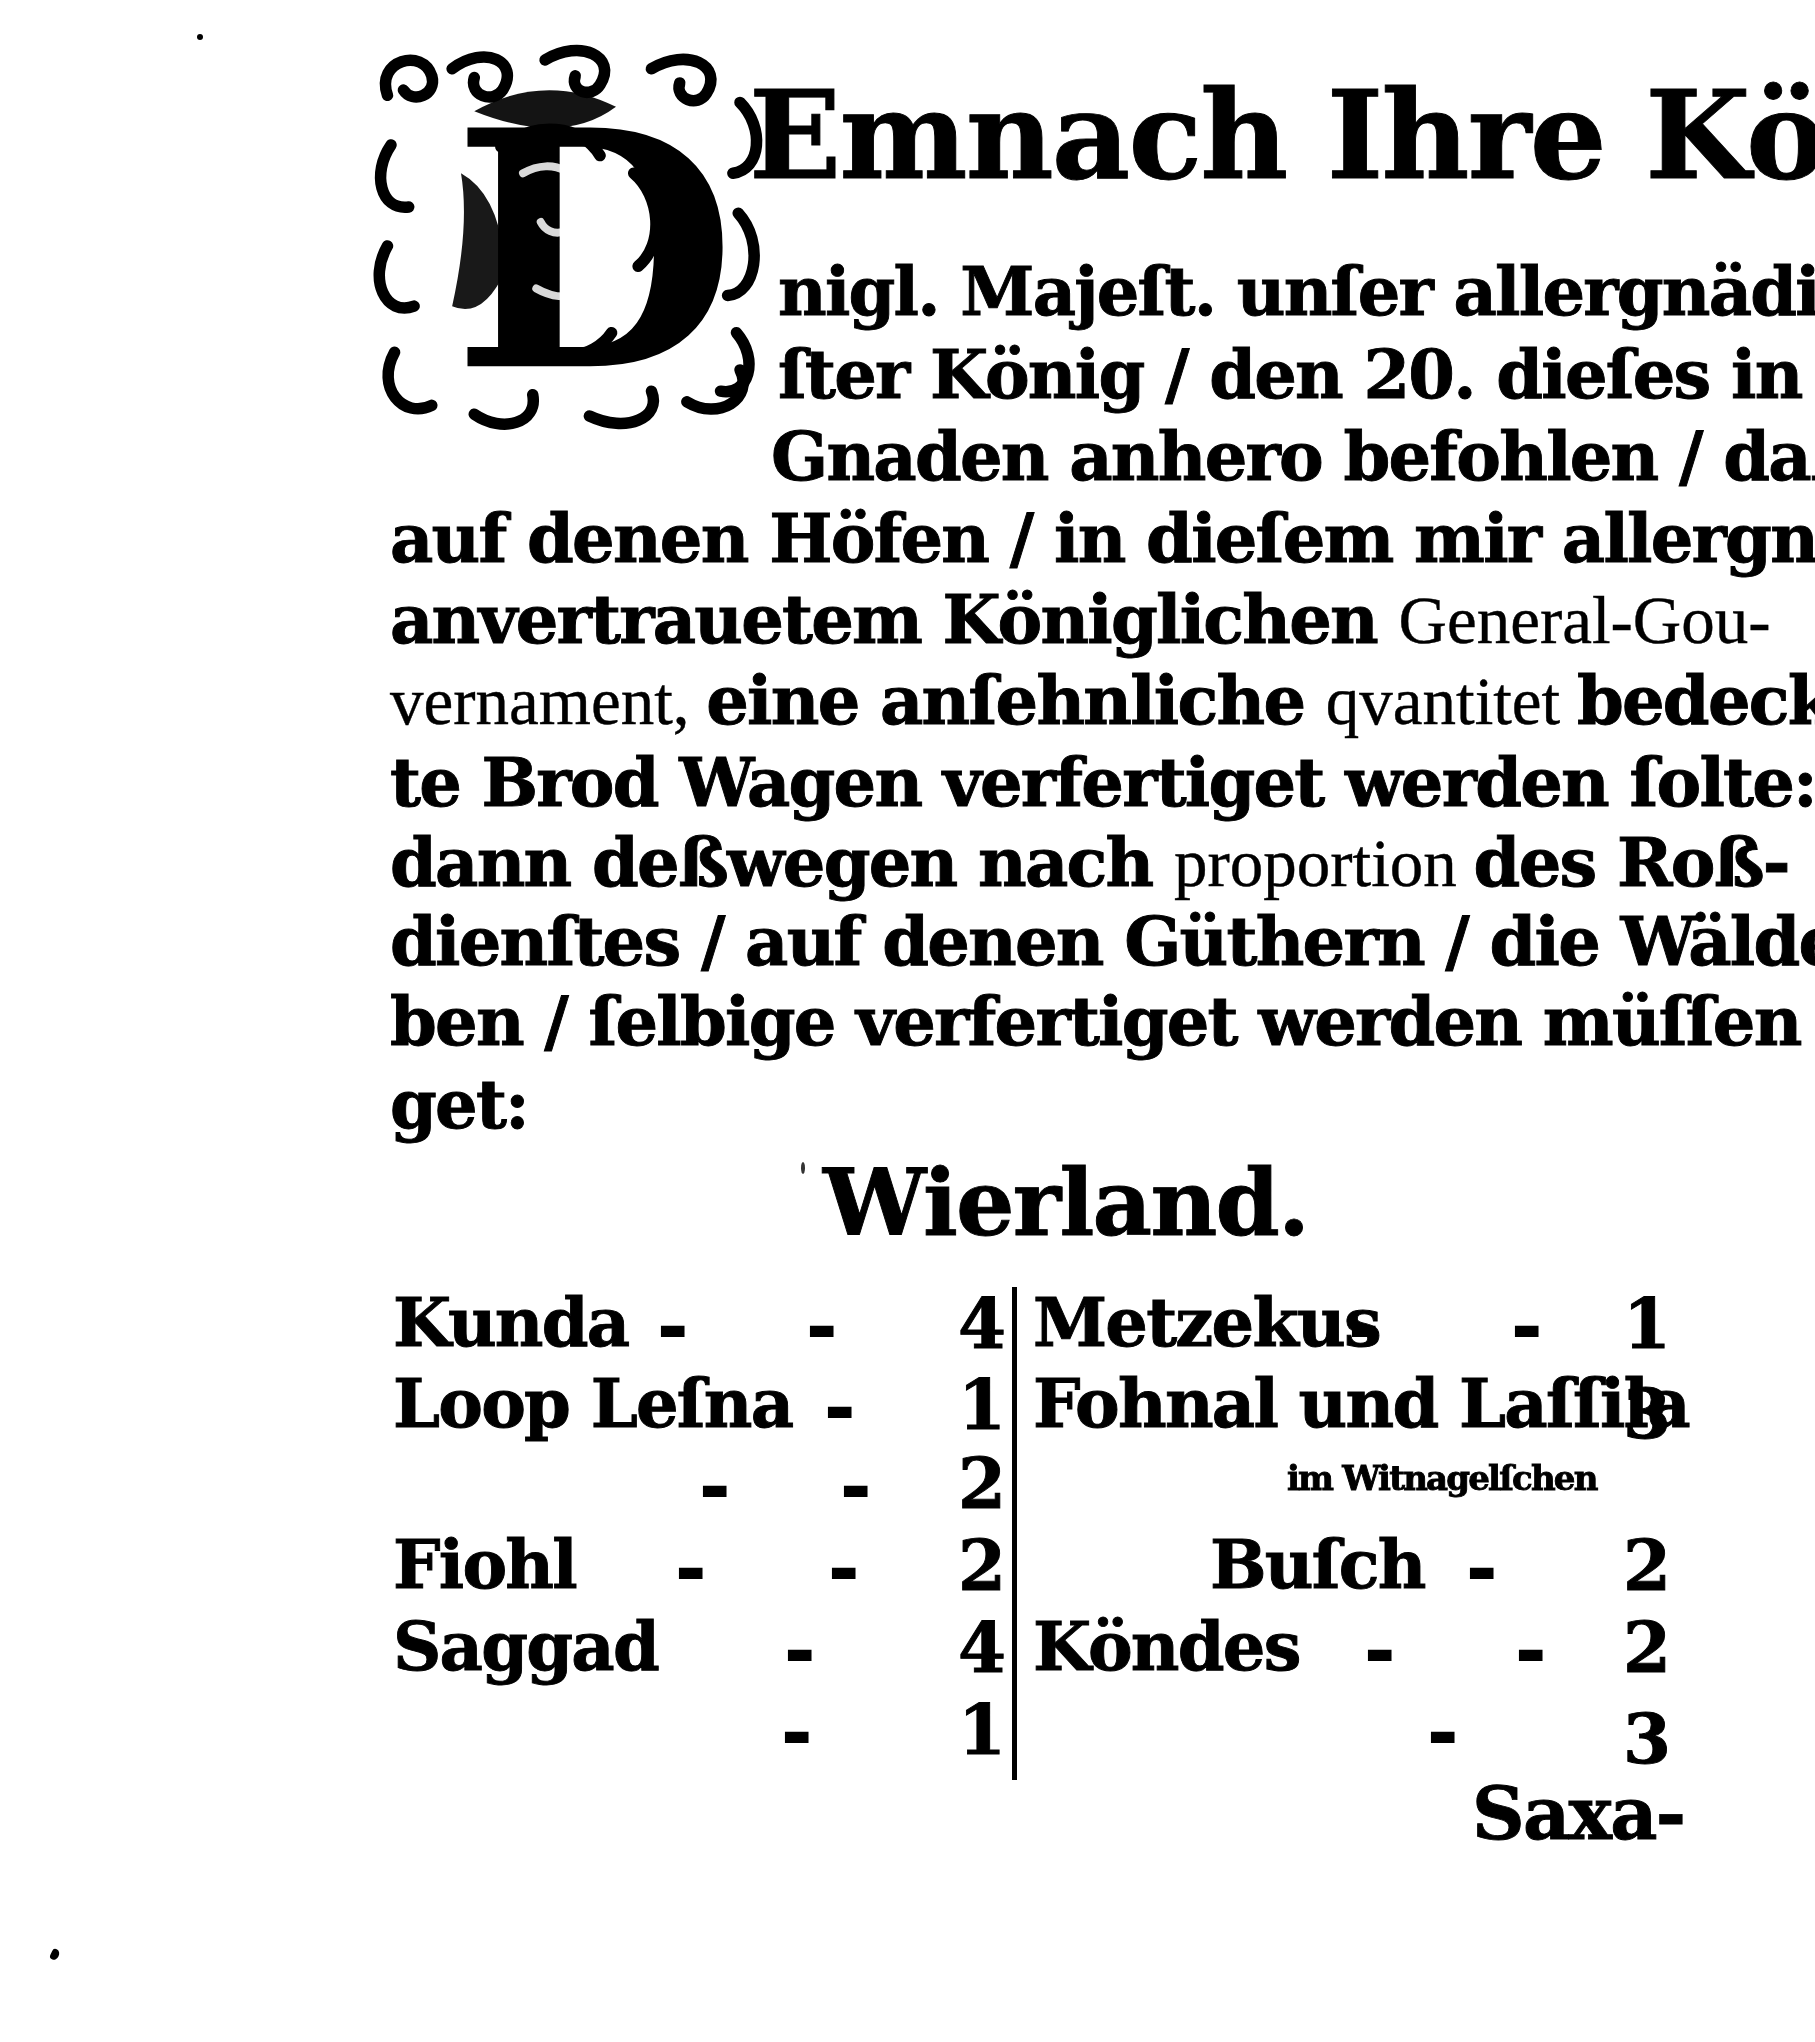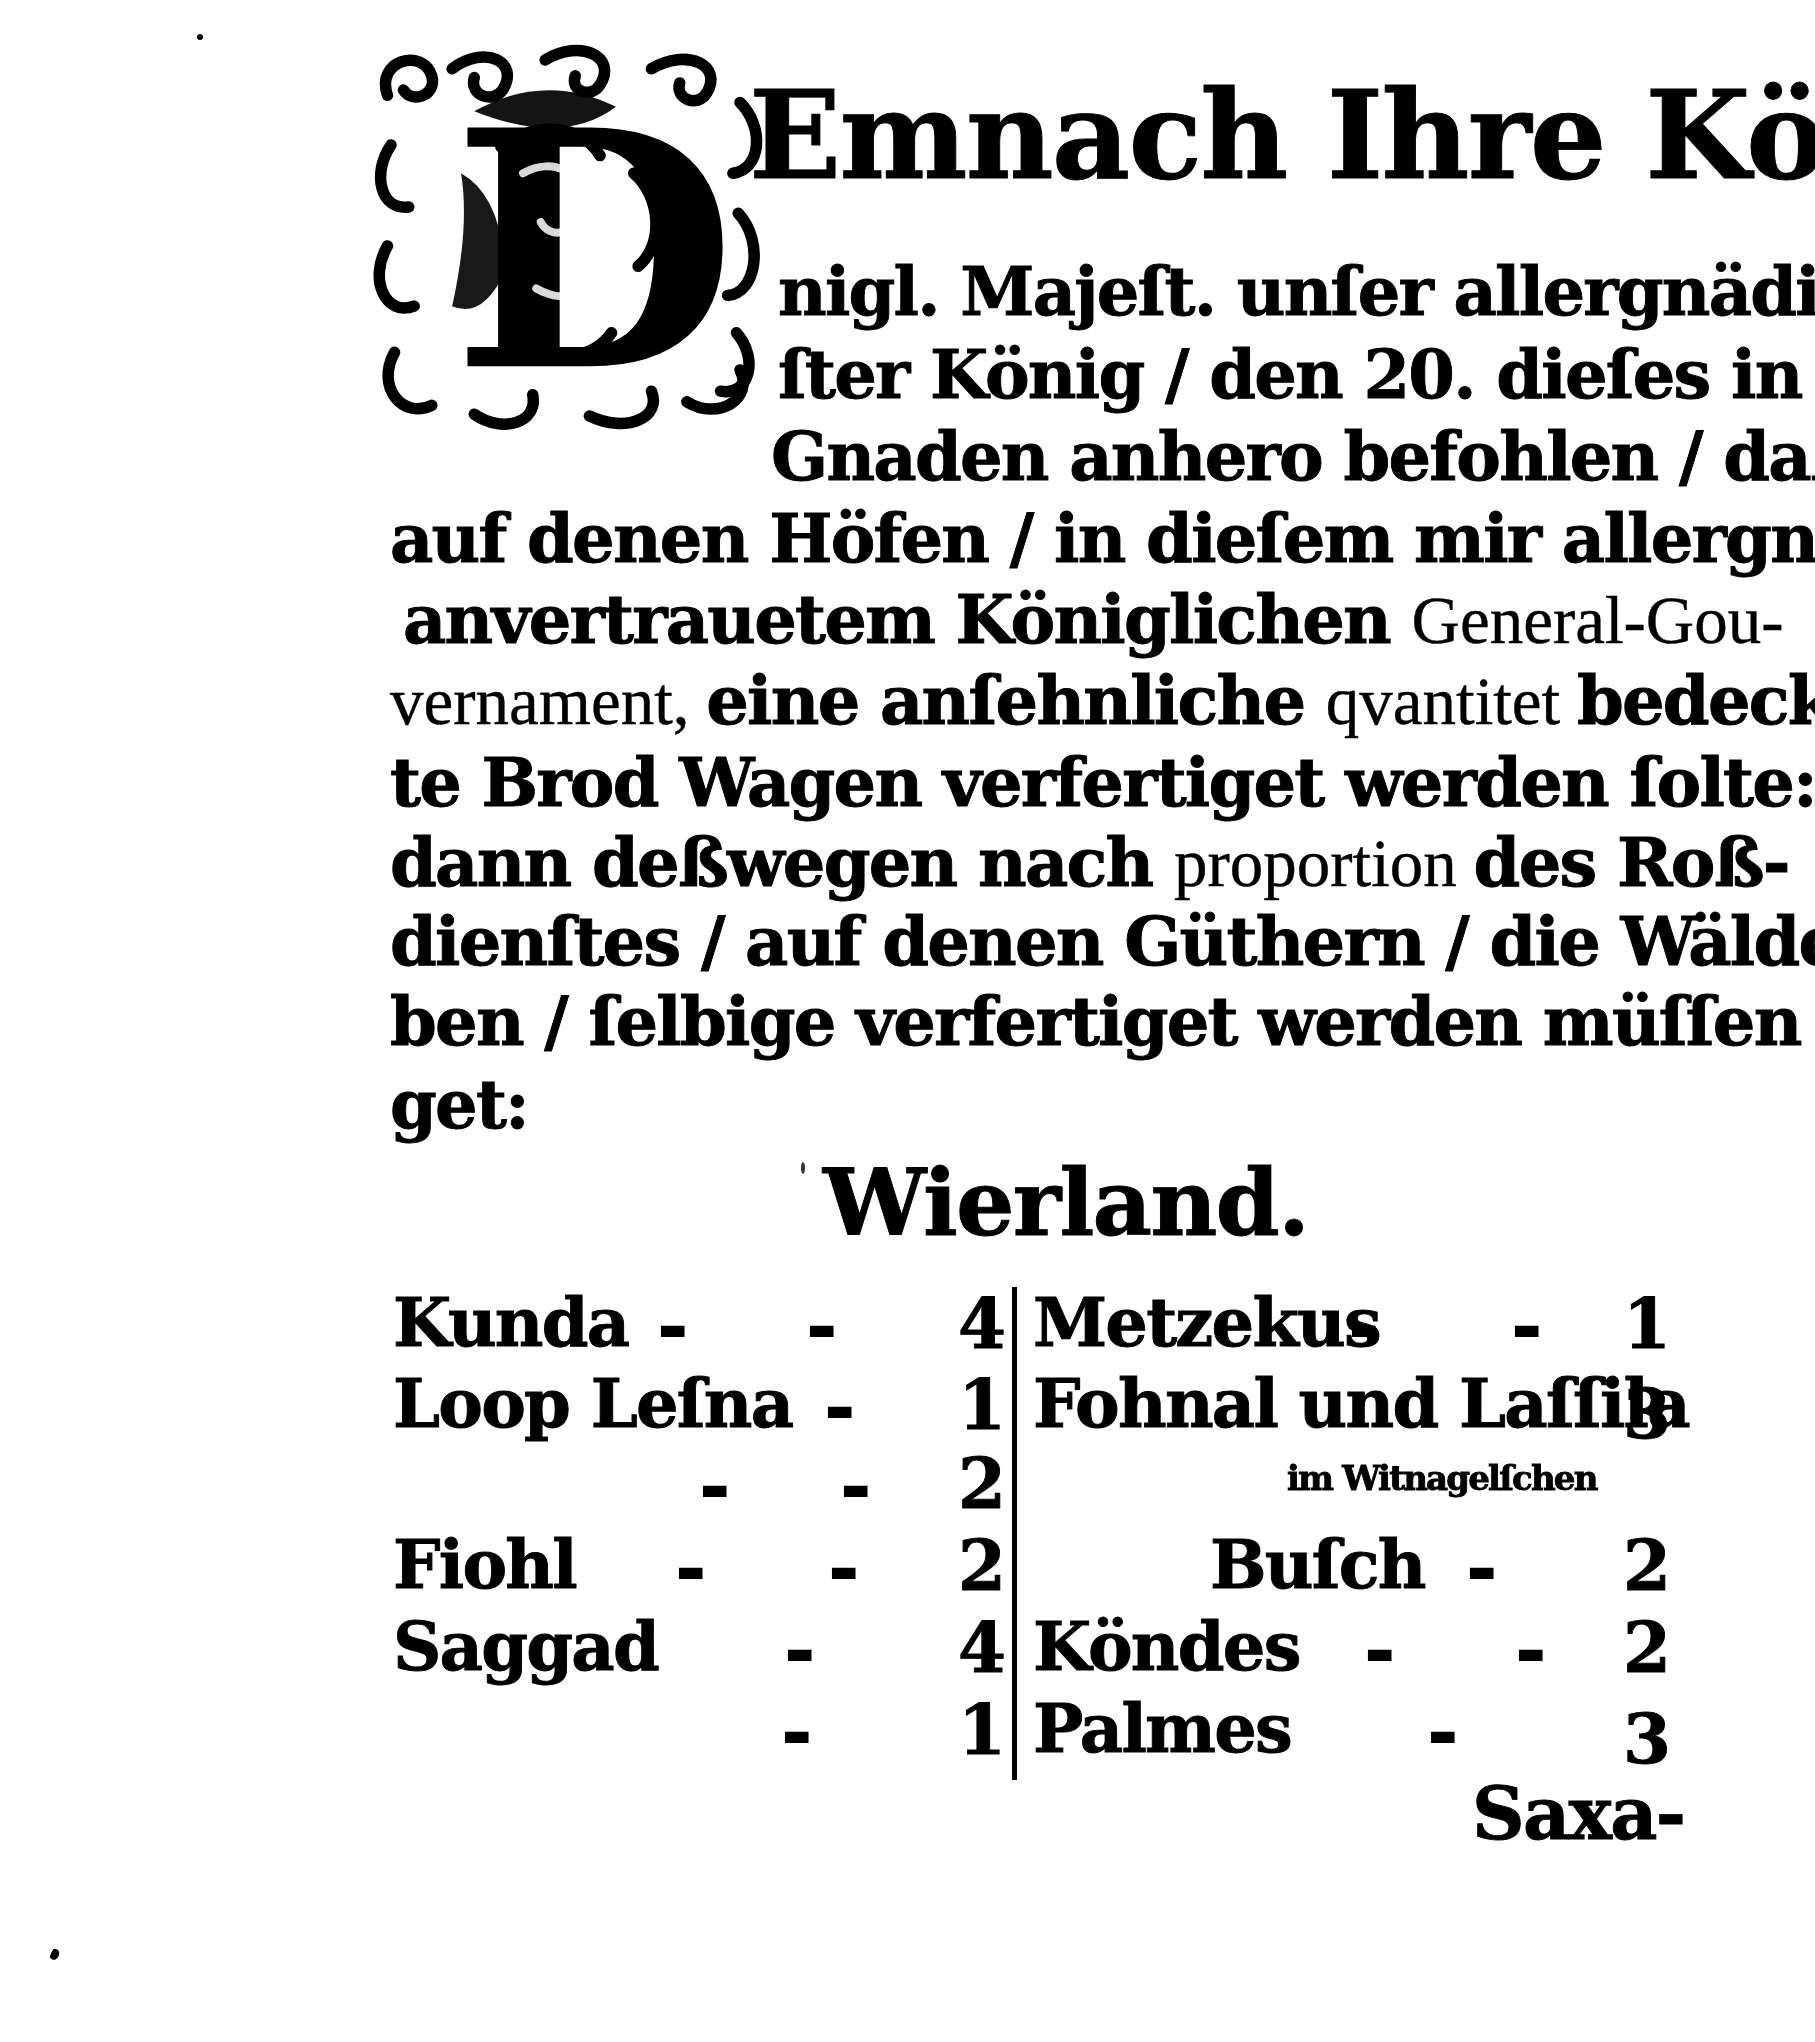--- a/index.html
+++ b/index.html
@@ -8,21 +8,21 @@
   .fraktur{font-family:"DejaVu Serif", serif;font-weight:bold;letter-spacing:-1.8px;
            -webkit-text-stroke:0.9px #000;}
   .antiqua{font-family:"Liberation Serif", serif;font-weight:normal;letter-spacing:0px;
            -webkit-text-stroke:0.4px #000;}
   .line{position:absolute;font-size:67px;white-space:nowrap;line-height:1.1;}
   .l1{left:749px;top:69px;font-size:121px;}
   .l2{left:778px;top:255px;}
   .l3{left:778px;top:338px;}
   .l4{left:771px;top:420px;}
   .l5{left:390px;top:502px;}
-  .l6{left:403px;top:583px;}
+  .l6{left:390px;top:583px;}
   .l7{left:390px;top:664px;}
   .l8{left:390px;top:746px;}
   .l9{left:390px;top:826px;}
   .l10{left:390px;top:905px;}
   .l11{left:390px;top:985px;}
   .l12{left:390px;top:1068px;}
   .heading{position:absolute;left:823px;top:1149px;font-size:92px;margin:0;white-space:nowrap;}
   .initial-block{position:absolute;left:368px;top:40px;width:403px;height:395px;}
   .cell-name{position:absolute;font-size:67px;white-space:nowrap;}
   .cell-suffix{position:absolute;font-size:34px;white-space:nowrap;}
@@ -127,21 +127,20 @@
 
   <span class="cell-name fraktur" style="left:1210px;top:1525px">Buſch</span>
   <span class="dash" style="left:1467px;top:1525px">-</span>
   <span class="num" style="left:1587px;top:1525px">2</span>
 
   <span class="cell-name fraktur" style="left:1033px;top:1607px">Köndes</span>
   <span class="dash" style="left:1365px;top:1607px">-</span>
   <span class="dash" style="left:1516px;top:1607px">-</span>
   <span class="num" style="left:1587px;top:1607px">2</span>
 
-  <span class="cell-name fraktur" style="left:1033px;top:1689px">Palmes</span>
   <span class="dash" style="left:1428px;top:1689px">-</span>
   <span class="num" style="left:1587px;top:1698px">3</span>
 
   <div class="catchword fraktur">Saxa-</div>
 
   <div class="speck sp1"></div>
   <div class="speck sp2"></div>
   <div class="speck sp3"></div>
 
 </div>

